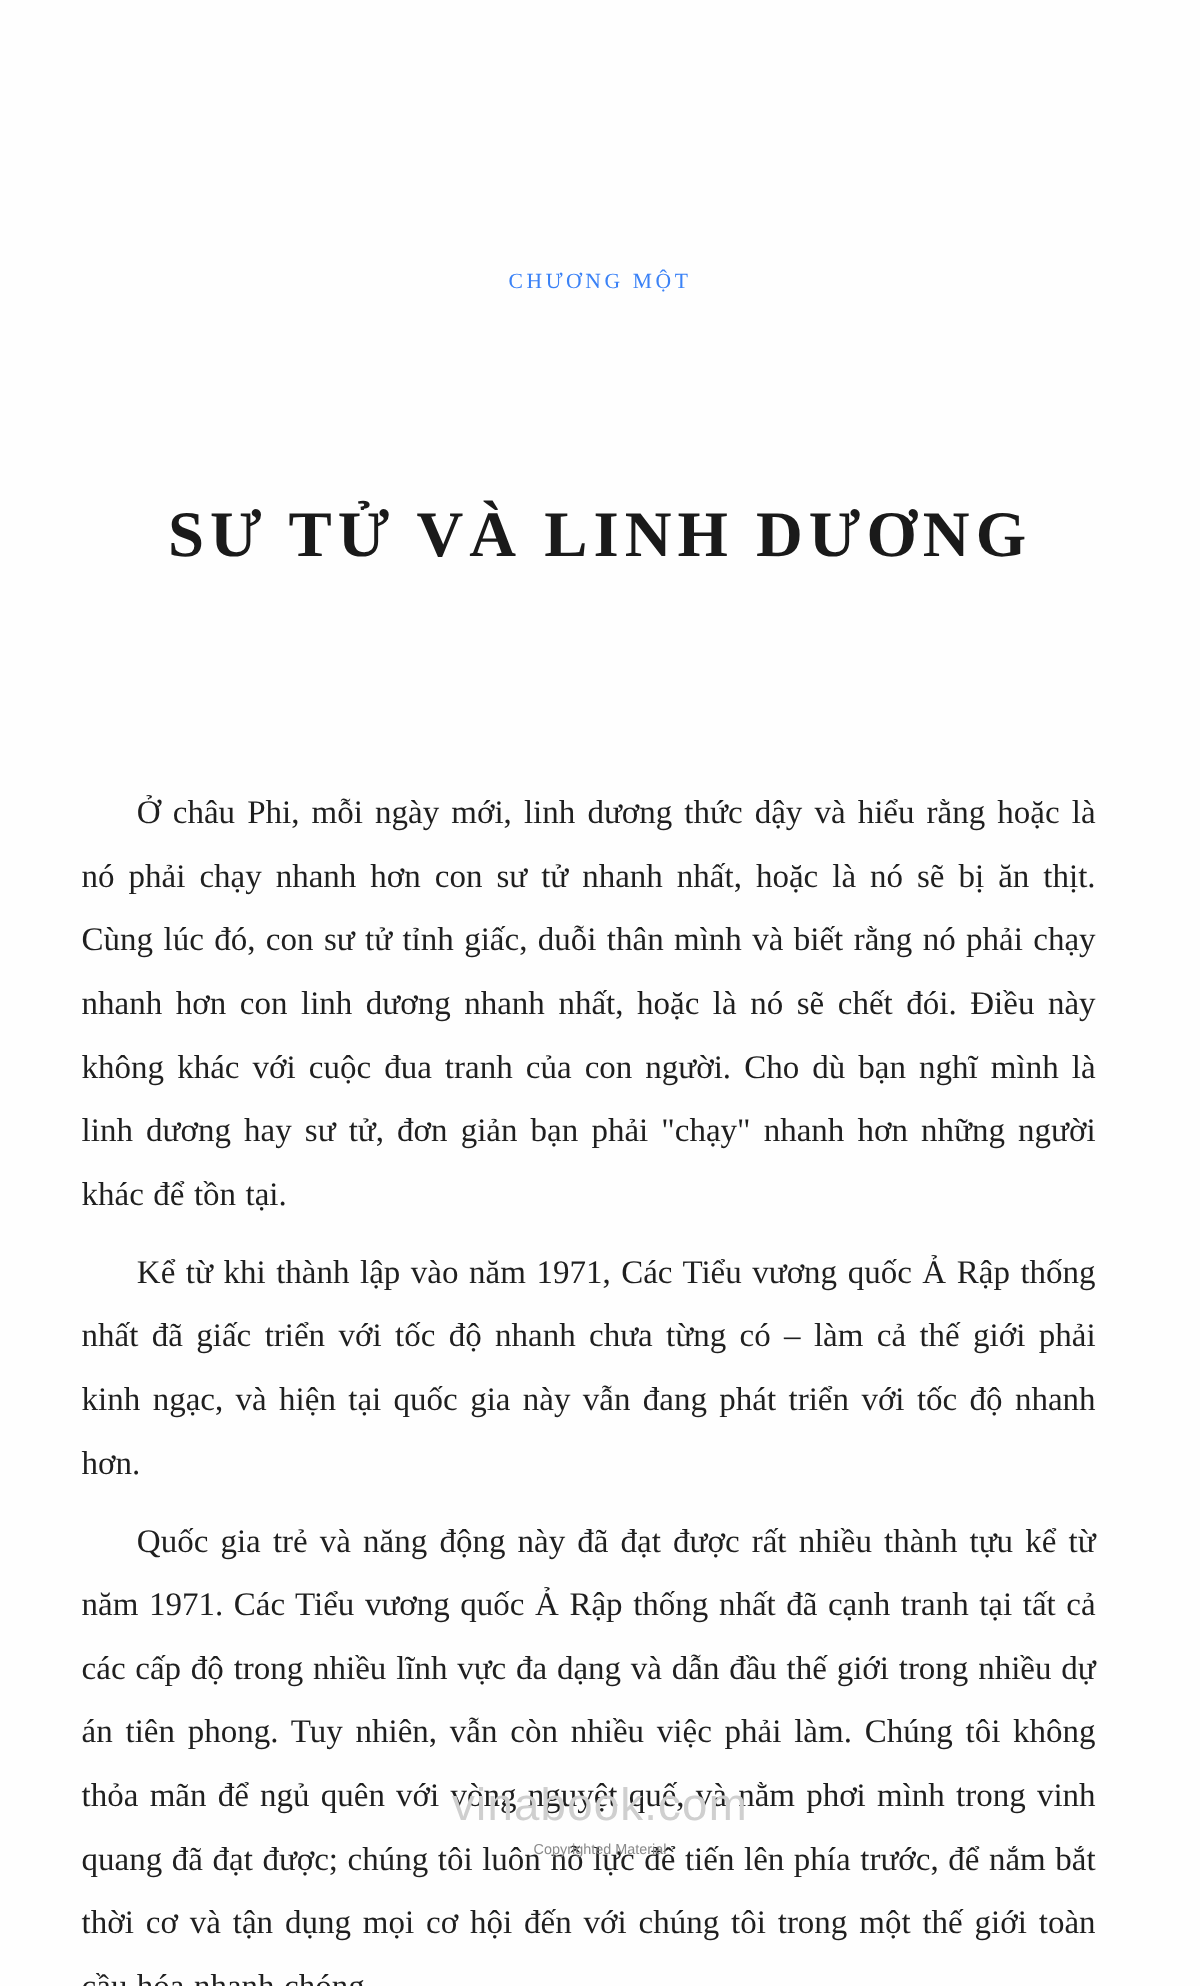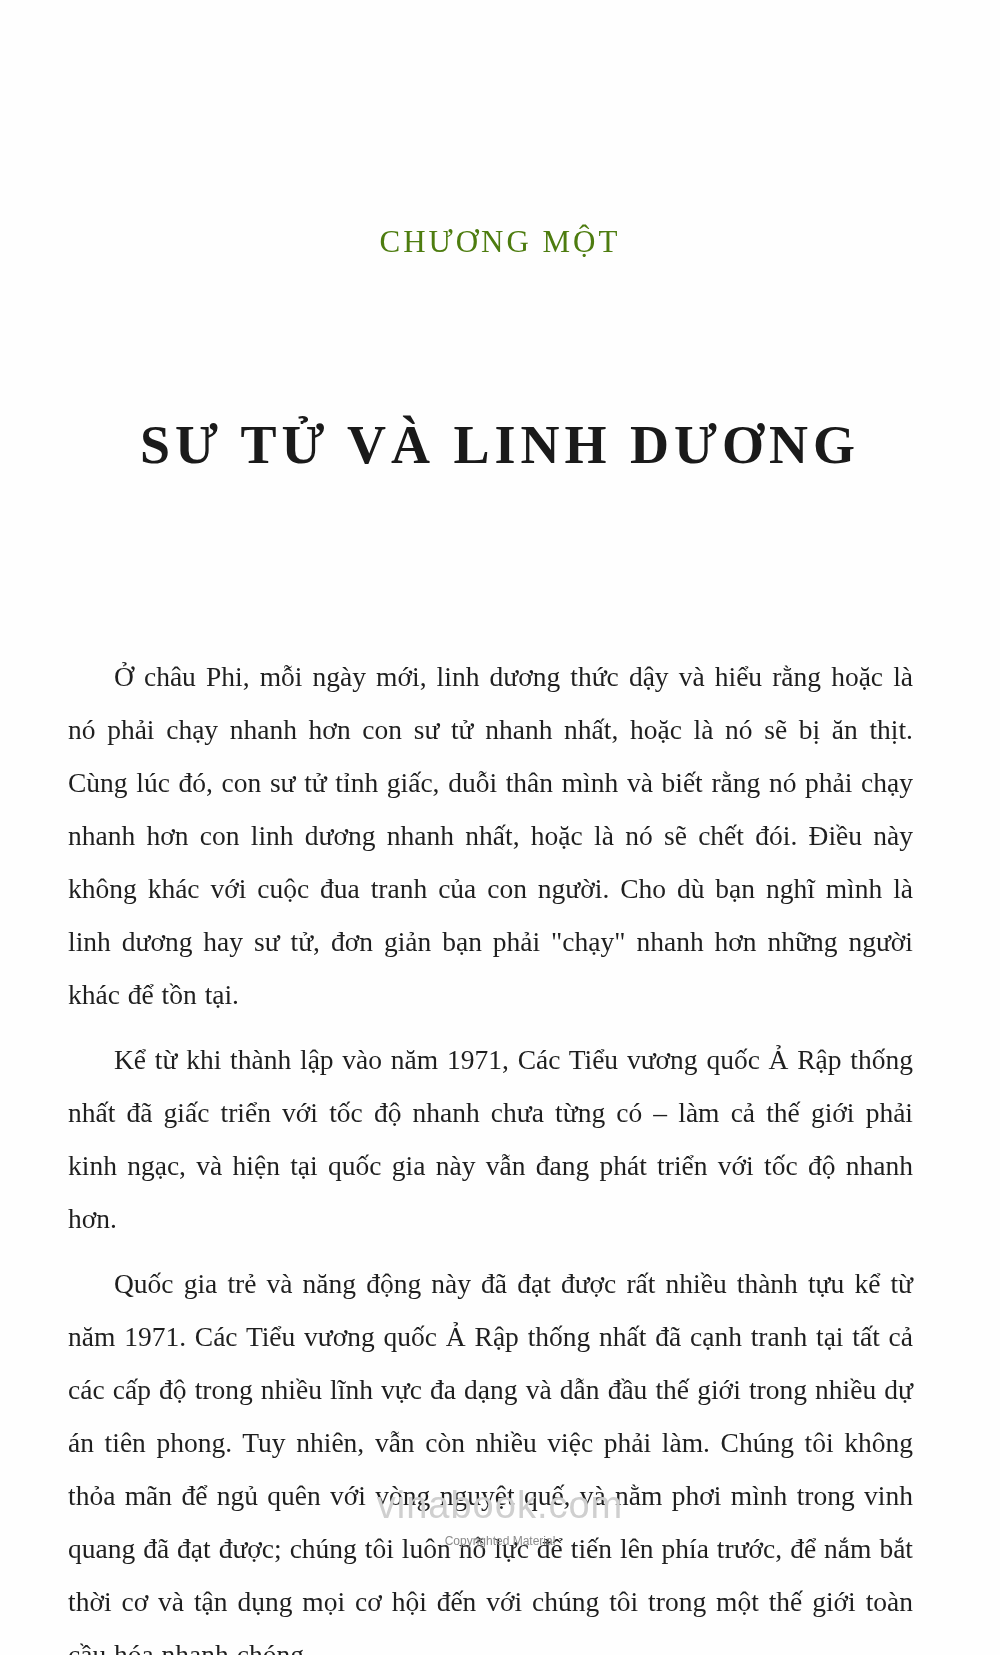--- a/index.html
+++ b/index.html
@@ -16,23 +16,23 @@
     font-family: "Liberation Serif", "DejaVu Serif", serif;
     color: #1c1c1c;
     overflow: hidden;
   }
   .chapter-label {
     position: absolute;
     top: 224px;
     left: 0;
     width: 100%;
     text-align: center;
-    font-size: 31px;
+    font-size: 18px;
     letter-spacing: 3px;
-    color: #4d7c0f;
+    color: #3b82f6;
   }
   .book-title {
     position: absolute;
     top: 378px;
     left: 0;
     width: 100%;
     text-align: center;
     font-size: 54px;
     letter-spacing: 5px;
     color: #1a1a1a;

